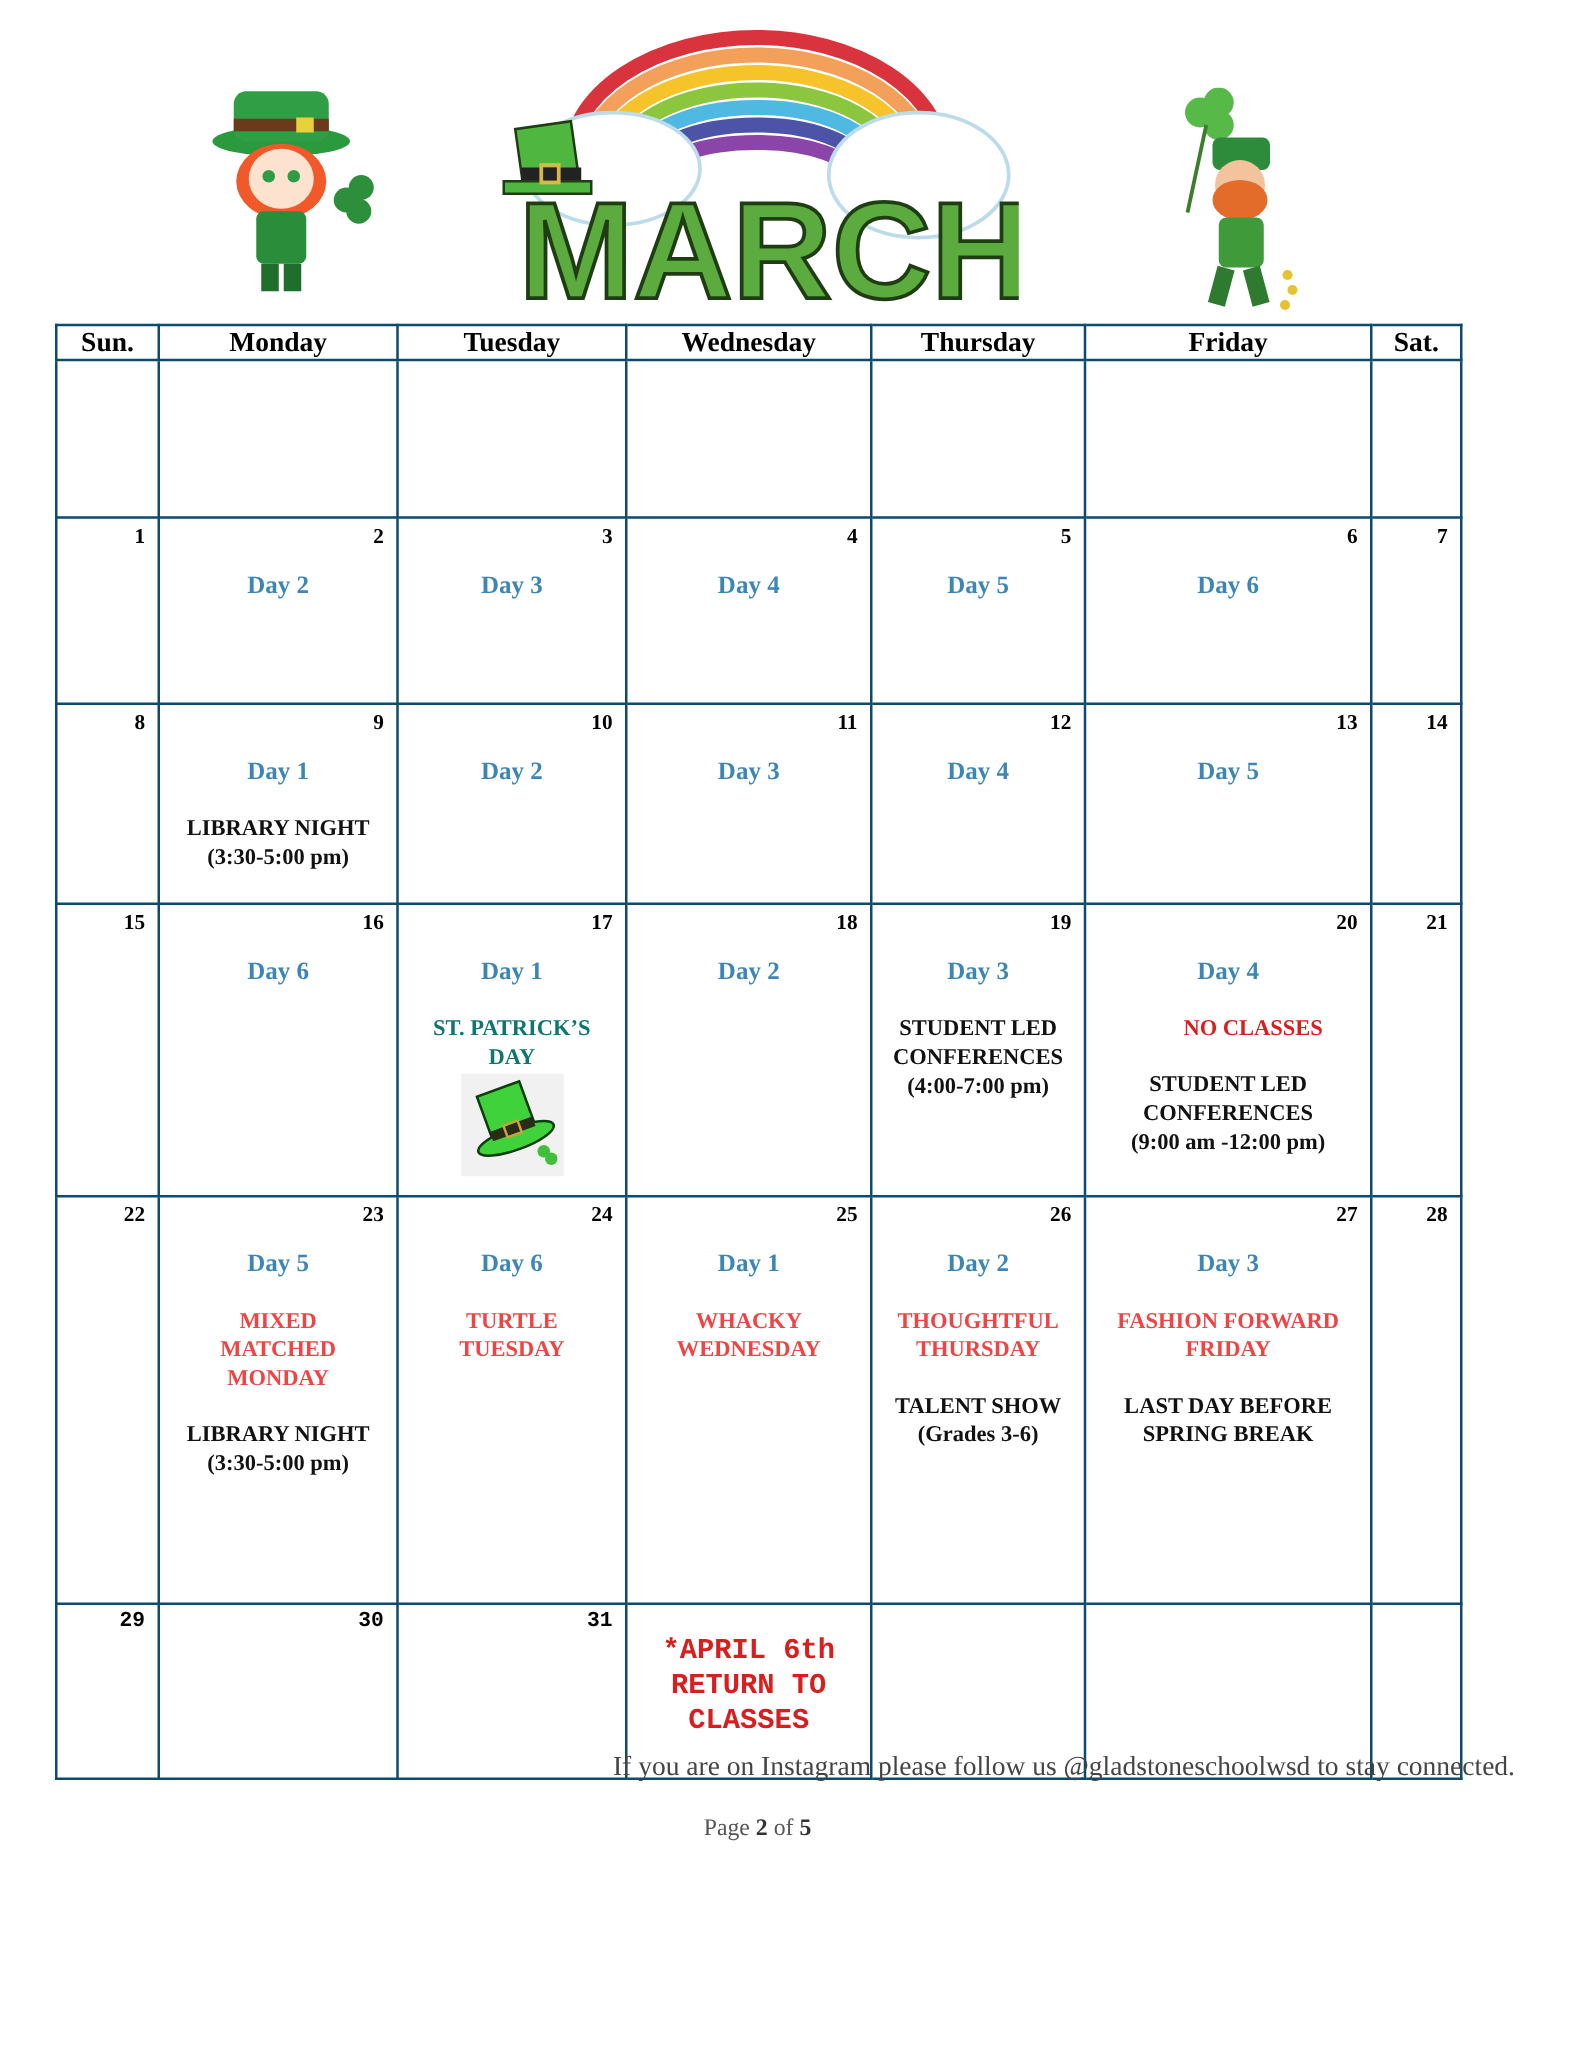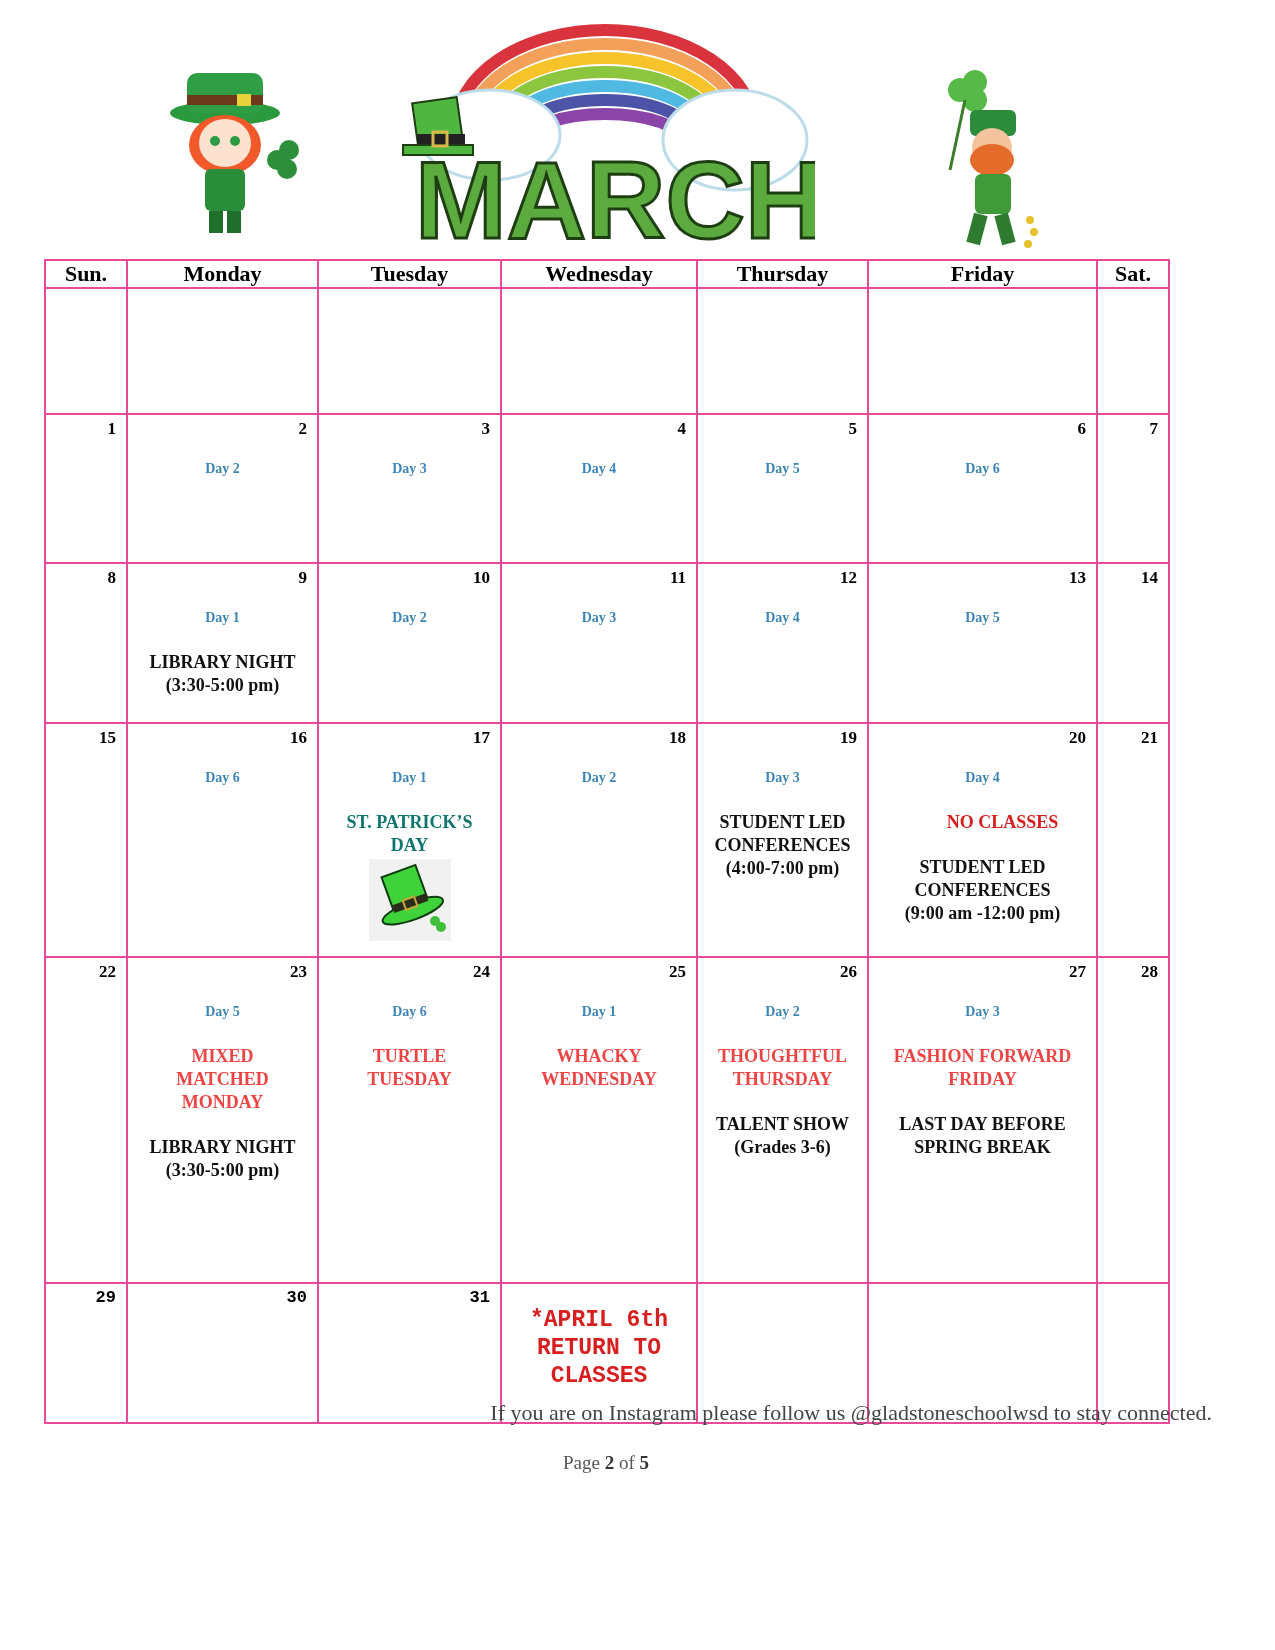--- a/index.html
+++ b/index.html
@@ -7,25 +7,25 @@
          font-family:"Liberation Serif","DejaVu Serif",serif; color:#000; }
   .abs { position:absolute; }
 
   
   #banner { left:395px; top:20px; width:420px; height:225px; }
   #lep-left { left:165px; top:65px; width:140px; height:180px; }
   #lep-right { left:930px; top:70px; width:120px; height:185px; }
 
   
   #cal { left:44px; top:259px; width:1124px; border-collapse:collapse; table-layout:fixed; }
-  #cal td, #cal th { border:2px solid #ec4899; padding:0; vertical-align:top; position:relative; }
+  #cal td, #cal th { border:2px solid #0c4a6e; padding:0; vertical-align:top; position:relative; }
   #cal th { height:26px; font-size:22px; font-weight:bold; text-align:center; vertical-align:middle; line-height:26px; }
   .daynum { position:absolute; right:10px; top:4px; font-size:17px; font-weight:bold; }
   .cellbody { padding-top:38px; text-align:center; font-weight:bold; font-size:18px; line-height:23px; }
-  .dayrot { color:#3b86b6; font-size:14px; margin-top:4px; }
+  .dayrot { color:#3b86b6; font-size:20px; margin-top:4px; }
   .ev { margin-top:22px; }
   .ev + .ev { margin-top:22px; }
   .purple { color:#ef4444; }
   .green { color:#0f766e; }
   .red { color:#d81e1e;padding-left:40px; }
   .black { color:#111; }
   .big-red { color:#d81e1e; font-size:23px; line-height:28px; margin-top:-8px; }
 
   .hatimg { width:82px; height:82px; margin:2px auto 0; background:#f1f1f1; }
 

